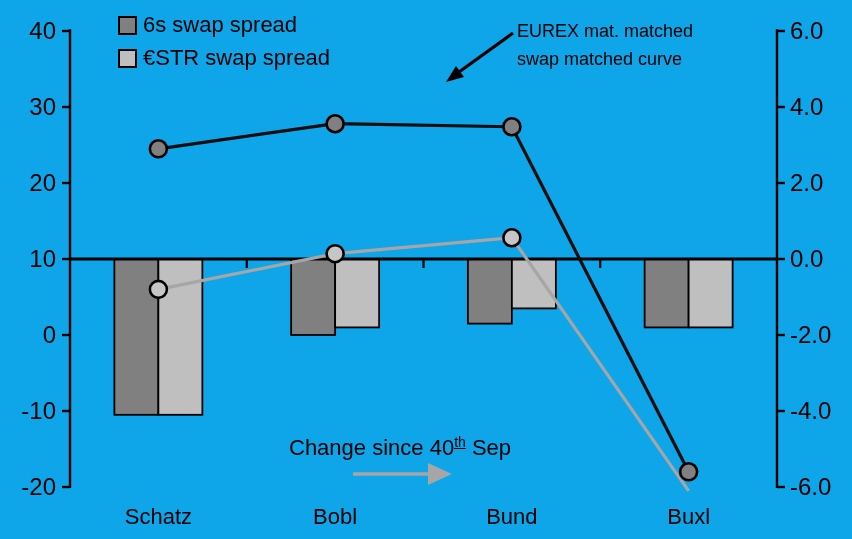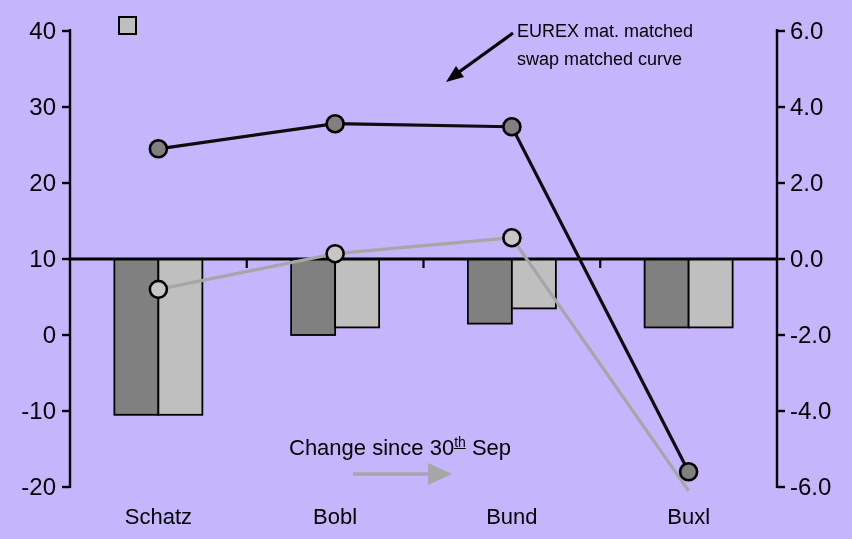--- a/index.html
+++ b/index.html
@@ -1,19 +1,19 @@
 <!DOCTYPE html>
 <html><head>
 <meta charset="utf-8">
 <style>
   html,body{margin:0;padding:0;background:#ffffff;}
   .chart{
     position:relative;
     width:852px;height:539px;
-    background:#c4b5fd;
+    background:#0ea5e9;
     font-family:"Liberation Sans", sans-serif;
     overflow:hidden;
   }
   #chart-svg{position:absolute;left:0;top:0;}
   .legend{
     position:absolute;left:118px;top:9px;
     display:flex;flex-direction:column;gap:1px;
   }
   .legend-row{display:flex;align-items:center;height:32px;}
   .swatch{
@@ -106,24 +106,29 @@
     </g>
 
     <g>
       <line x1="353" y1="474" x2="430" y2="474" stroke="#a6a6a6" stroke-width="3.6"></line>
       <polygon points="452,474 428,463 428,485" fill="#a6a6a6"></polygon>
     </g>
   </svg>
 
   <div class="legend">
     <div class="legend-row">
+      <span class="swatch" id="swatch-0" style="background: rgb(128, 128, 128);"></span>
+      <span class="legend-label">6s swap spread</span>
+    </div>
+    <div class="legend-row">
       <span class="swatch" id="swatch-1" style="background: rgb(191, 191, 191);"></span>
+      <span class="legend-label">€STR swap spread</span>
     </div>
   </div>
 
   <div class="annot-eurex">
     <div>EUREX mat. matched</div>
     <div>swap matched curve</div>
   </div>
 
-  <div class="annot-change"><span>Change since 30</span><sup>th</sup><span> Sep</span></div>
+  <div class="annot-change"><span>Change since 40</span><sup>th</sup><span> Sep</span></div>
 
 </div>
 
 </body></html>

